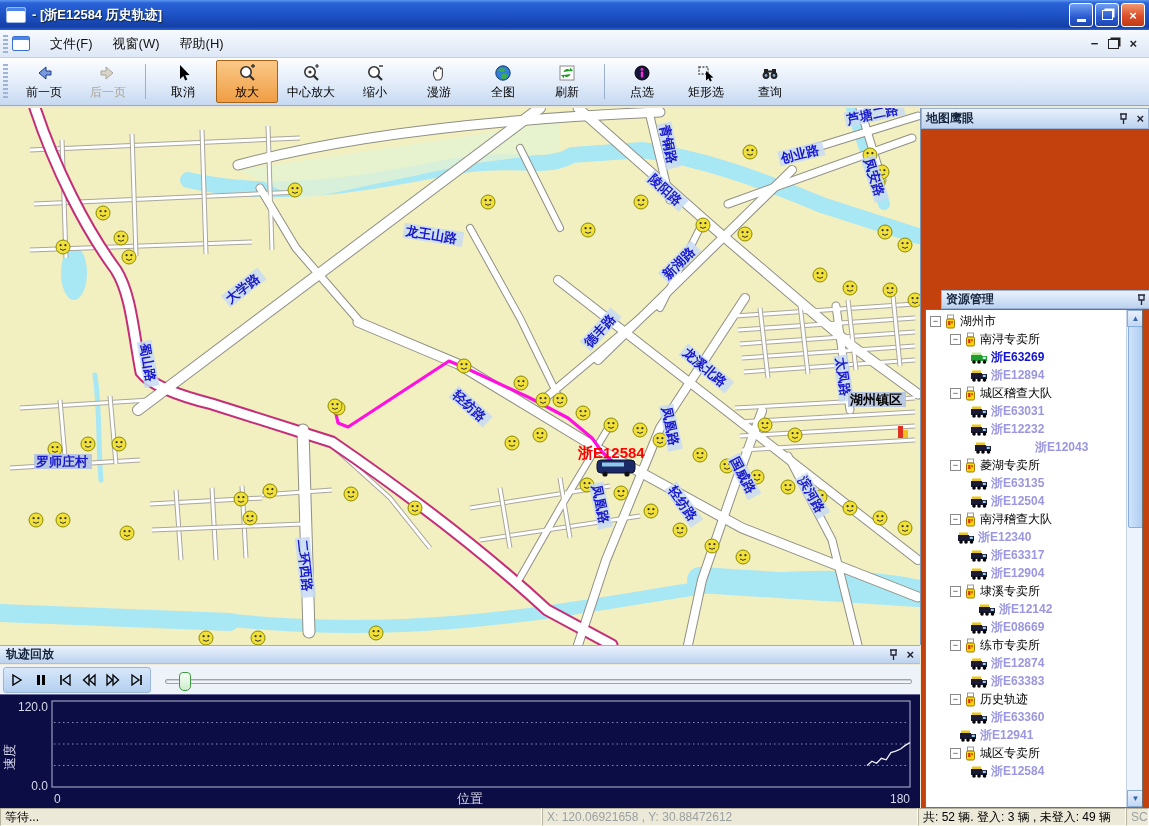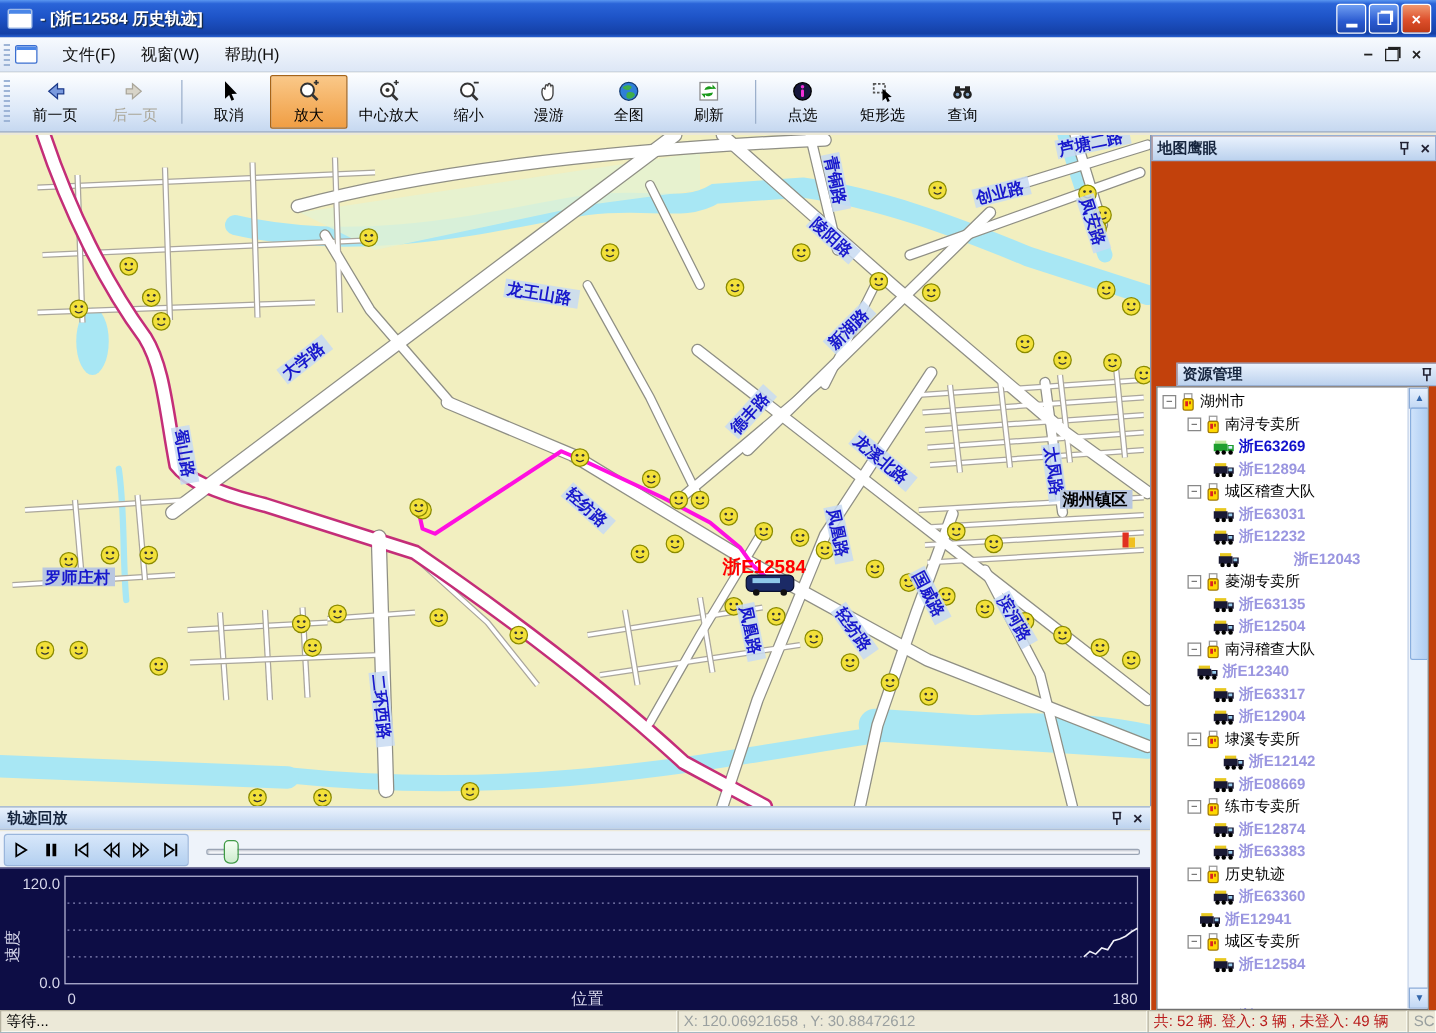--- a/index.html
+++ b/index.html
@@ -87,21 +87,21 @@
     border:1px solid #3f9a44;border-radius:4px 4px 5px 5px;}
   .chart-wrap{position:absolute;left:0;top:694px;width:920px;height:114px;background:#0d0d45;
     border-top:1px solid #6a6a9a;}
   
   .statusbar{position:absolute;left:0;top:808px;width:1149px;height:18px;background:#ece9d8;
     display:flex;font-size:12px;align-items:stretch;}
   .seg{border:1px solid;border-color:#b6b2a0 #fdfcf5 #fdfcf5 #b6b2a0;display:flex;align-items:center;
     padding:0 4px;box-sizing:border-box;white-space:nowrap;overflow:hidden;}
   .seg.s1{width:542px;color:#000;}
   .seg.s2{width:376px;color:#9aa0a0;}
-  .seg.s3{width:208px;color:#b91c1c;}
+  .seg.s3{width:208px;color:#000000;}
   .seg.s4{flex:1;color:#9aa0a0;}
 </style>
 </head>
 <body>
 
 <div class="app">
 
   <div class="titlebar">
     <span class="win-icon"></span>
     <span class="title-text">-  [浙E12584  历史轨迹]</span>

